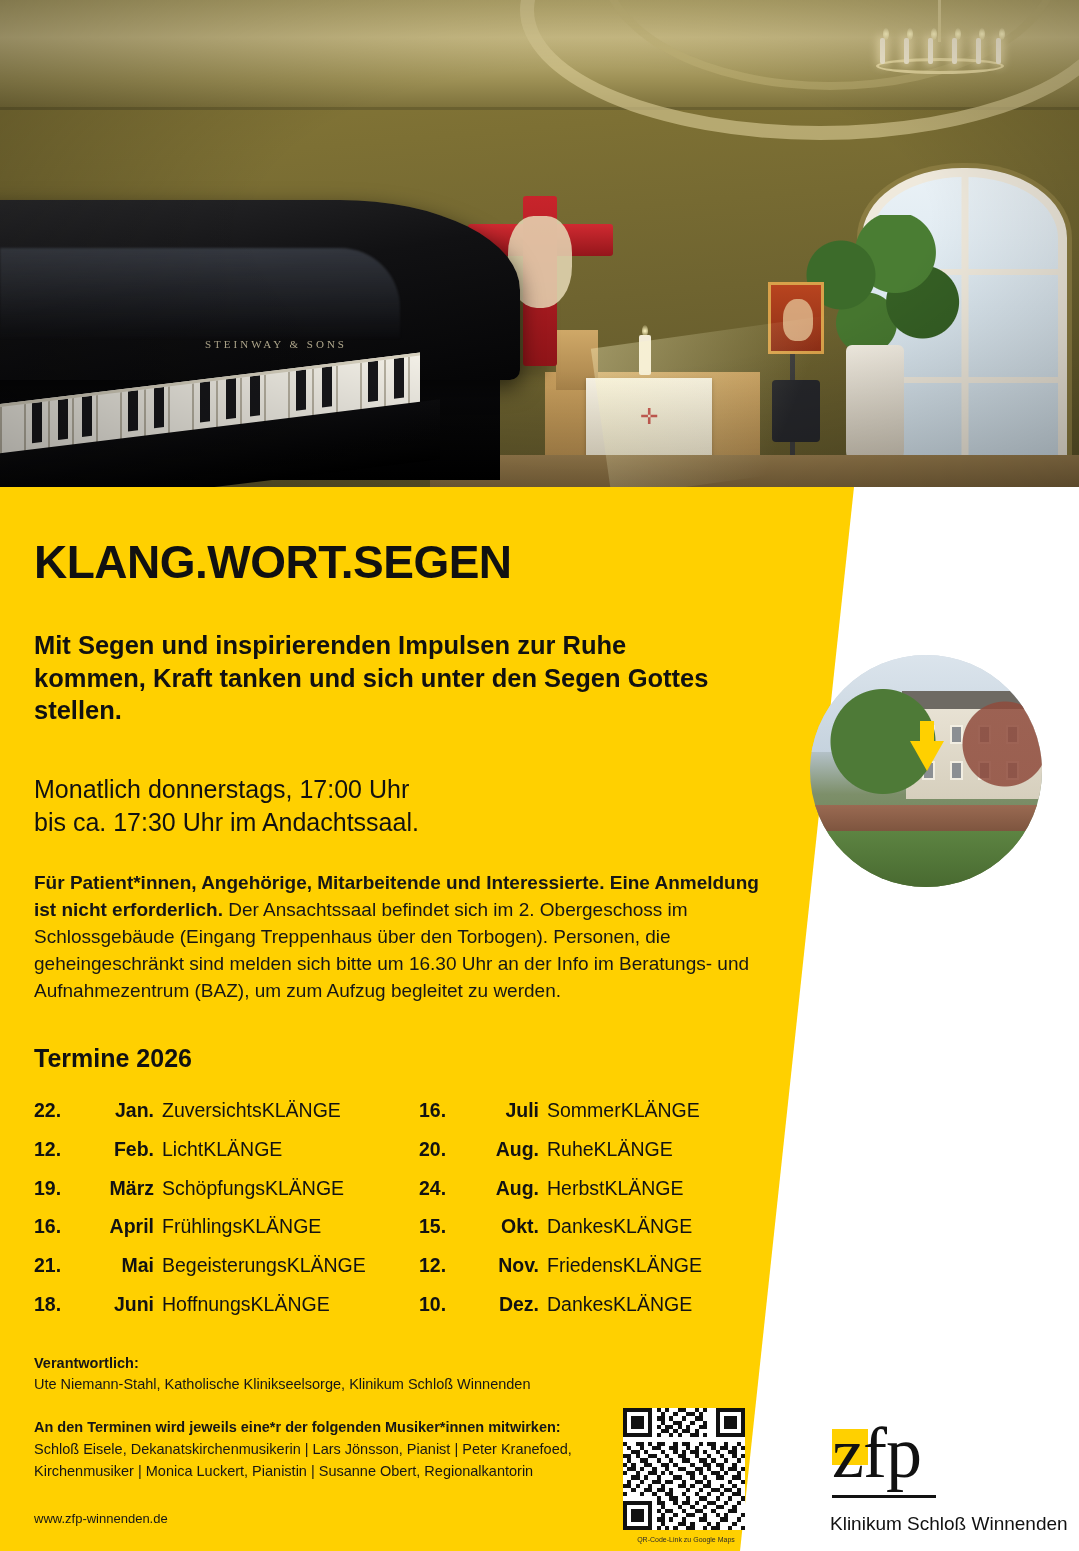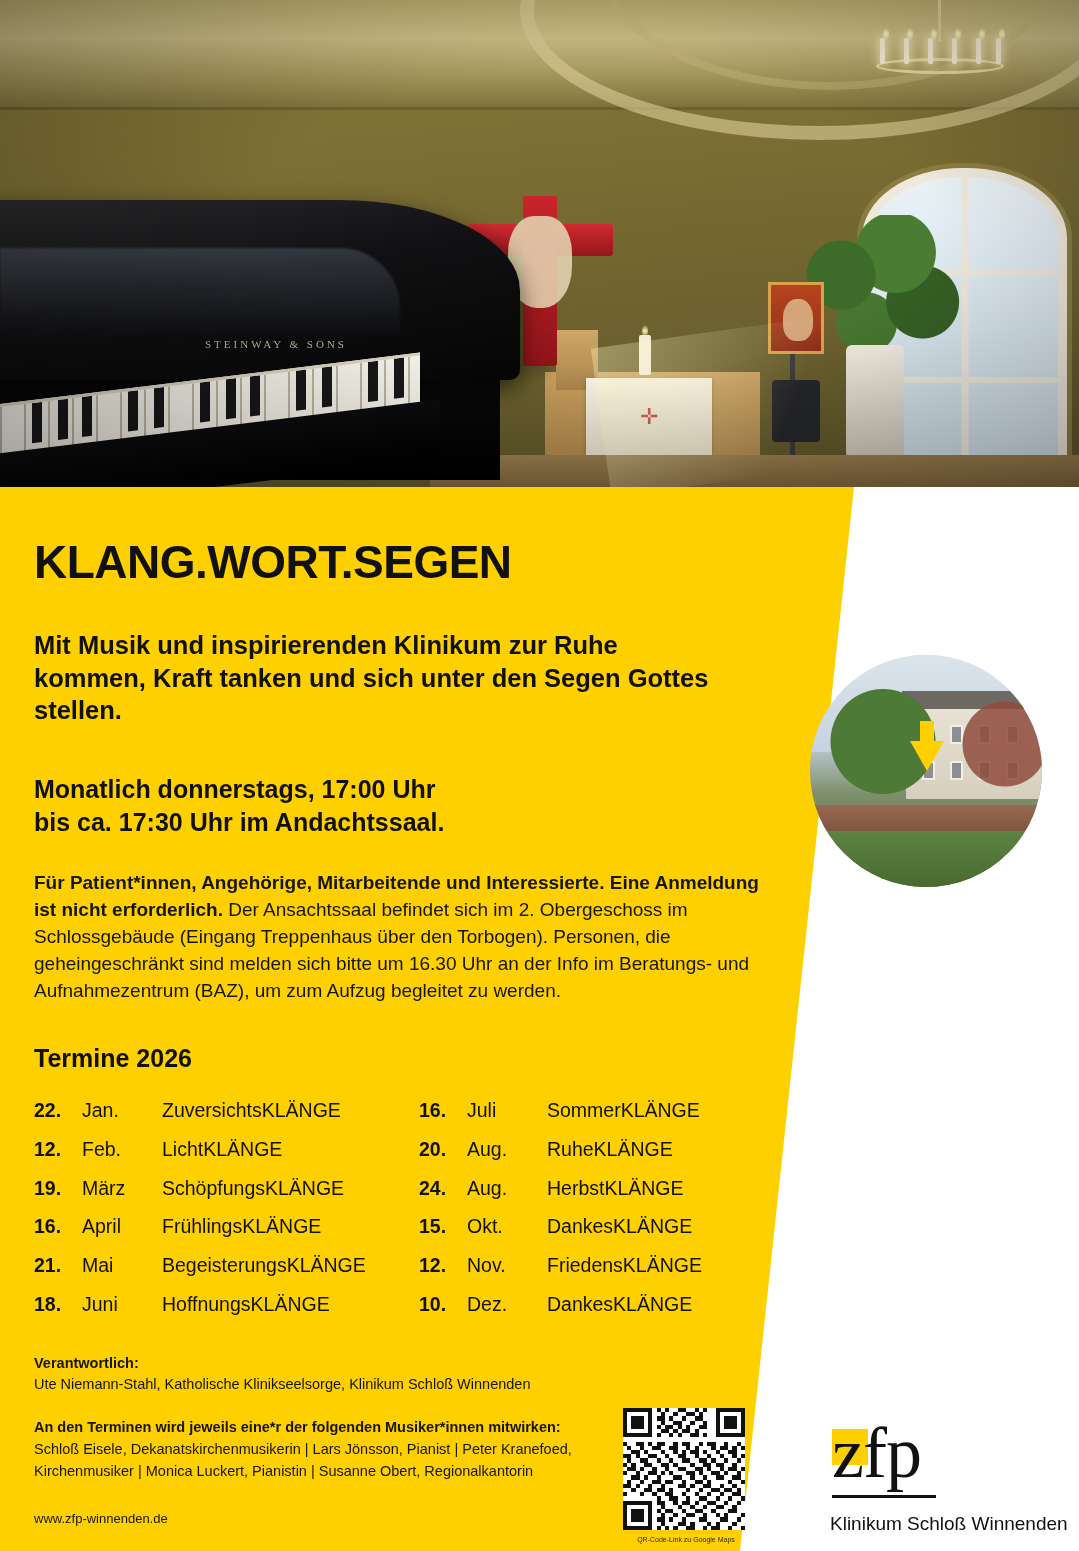--- a/index.html
+++ b/index.html
@@ -253,21 +253,21 @@
     position: absolute; left: 34px; top: 48px;
     font-size: 46px; font-weight: bold; letter-spacing: -0.5px;
     color: #111;
   }
   .lead {
     position: absolute; left: 34px; top: 142px; width: 700px;
     font-size: 25.5px; font-weight: bold; line-height: 1.28; color: #111;
   }
   .times {
     position: absolute; left: 34px; top: 286px; width: 700px;
-    font-size: 25px; font-weight: bold; line-height: 1.32; color: #111;
+    font-size: 25px; font-weight: normal; line-height: 1.32; color: #111;
   }
   .desc {
     position: absolute; left: 34px; top: 383px; width: 750px;
     font-size: 19px; line-height: 1.42; color: #161616;
   }
   .desc b { font-weight: bold; }
 
   .termine-head {
     position: absolute; left: 34px; top: 557px;
     font-size: 25px; font-weight: bold; color: #111;
@@ -277,21 +277,21 @@
     display: flex;
   }
   .dates-col { width: 385px; }
   .dates-col.right { width: 345px; }
   .date-row {
     display: flex; align-items: baseline;
     height: 38.8px;
     font-size: 19.5px; color: #121212; gap: 8px;
   }
   .date-day { width: 44px; font-weight: bold; text-align: left; padding-left: 4px; }
-  .date-mon { width: 72px; font-weight: normal; }
+  .date-mon { width: 72px; font-weight: bold; text-align: right; }
   .date-name { flex: 1; }
 
   .resp {
     position: absolute; left: 34px; top: 866px; width: 620px;
     font-size: 14.5px; line-height: 1.45; color: #161616;
   }
   .resp .strong { font-weight: bold; }
   .musicians {
     position: absolute; left: 34px; top: 930px; width: 600px;
     font-size: 14.5px; line-height: 1.5; color: #161616;
@@ -479,21 +479,21 @@
     <div class="photo-vignette"></div>
   </div>
 
   <div class="yellow">
     <div class="yellow-shape"></div>
 
     <div class="content">
 
       <div class="title">KLANG.WORT.SEGEN</div>
 
-      <div class="lead">Mit Musik und inspirierenden Klinikum zur Ruhe kommen, Kraft tanken und sich unter den Segen Gottes stellen.</div>
+      <div class="lead">Mit Segen und inspirierenden Impulsen zur Ruhe kommen, Kraft tanken und sich unter den Segen Gottes stellen.</div>
 
       <div class="times" style="white-space: pre-line;">Monatlich donnerstags, 17:00 Uhr
 bis ca. 17:30 Uhr im Andachtssaal.</div>
 
       <div class="desc"><b>Für Patient*innen, Angehörige, Mitarbeitende und Interessierte. Eine Anmeldung ist nicht erforderlich.</b><span> Der Ansachtssaal befindet sich im 2. Obergeschoss im Schlossgebäude (Eingang Treppenhaus über den Torbogen). Personen, die geheingeschränkt sind melden sich bitte um 16.30 Uhr an der Info im Beratungs- und Aufnahmezentrum (BAZ), um zum Aufzug begleitet zu werden.</span></div>
 
       <div class="termine-head">Termine 2026</div>
 
       <div class="dates">
         <div class="dates-col">

